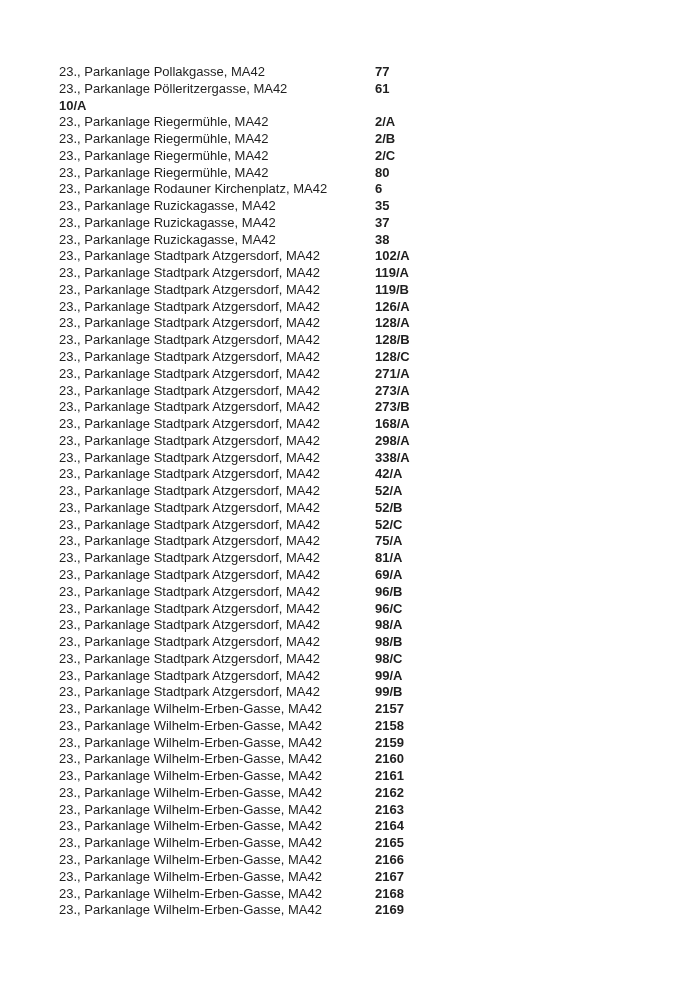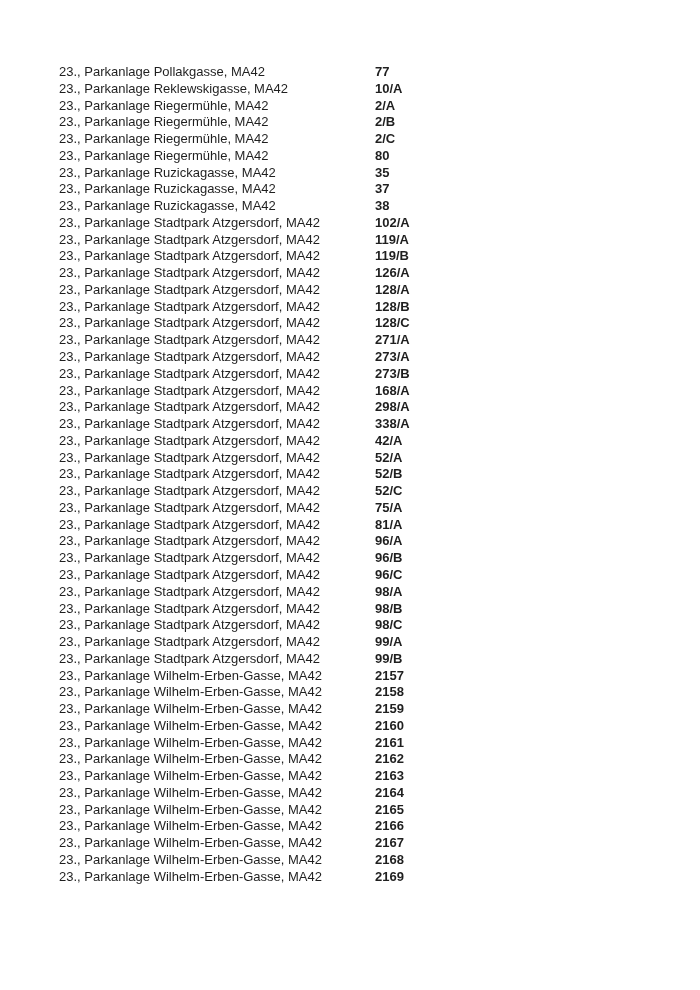--- a/index.html
+++ b/index.html
@@ -36,23 +36,26 @@
 </style>
 </head>
 <body>
 
 <div class="park-list">
   <div class="row">
     <span class="name-col">23., Parkanlage Pollakgasse, MA42</span>
     <span class="code-col">77</span>
   </div>
 
-
-  <div class="row">
-    <span class="name-col">23., Parkanlage Reklewskigasse, MA42</span>
+  <div class="row">
+    <span class="name-col">23., Parkanlage Pölleritzergasse, MA42</span>
+    <span class="code-col">61</span>
+  </div>
+
+  <div class="row">
     <span class="code-col">10/A</span>
   </div>
 
   <div class="row">
     <span class="name-col">23., Parkanlage Riegermühle, MA42</span>
     <span class="code-col">2/A</span>
   </div>
 
   <div class="row">
     <span class="name-col">23., Parkanlage Riegermühle, MA42</span>
@@ -62,20 +65,24 @@
   <div class="row">
     <span class="name-col">23., Parkanlage Riegermühle, MA42</span>
     <span class="code-col">2/C</span>
   </div>
 
   <div class="row">
     <span class="name-col">23., Parkanlage Riegermühle, MA42</span>
     <span class="code-col">80</span>
   </div>
 
+  <div class="row">
+    <span class="name-col">23., Parkanlage Rodauner Kirchenplatz, MA42</span>
+    <span class="code-col">6</span>
+  </div>
 
   <div class="row">
     <span class="name-col">23., Parkanlage Ruzickagasse, MA42</span>
     <span class="code-col">35</span>
   </div>
 
   <div class="row">
     <span class="name-col">23., Parkanlage Ruzickagasse, MA42</span>
     <span class="code-col">37</span>
   </div>
@@ -175,21 +182,21 @@
     <span class="code-col">75/A</span>
   </div>
 
   <div class="row">
     <span class="name-col">23., Parkanlage Stadtpark Atzgersdorf, MA42</span>
     <span class="code-col">81/A</span>
   </div>
 
   <div class="row">
     <span class="name-col">23., Parkanlage Stadtpark Atzgersdorf, MA42</span>
-    <span class="code-col">96/A</span>
+    <span class="code-col">69/A</span>
   </div>
 
   <div class="row">
     <span class="name-col">23., Parkanlage Stadtpark Atzgersdorf, MA42</span>
     <span class="code-col">96/B</span>
   </div>
 
   <div class="row">
     <span class="name-col">23., Parkanlage Stadtpark Atzgersdorf, MA42</span>
     <span class="code-col">96/C</span>

